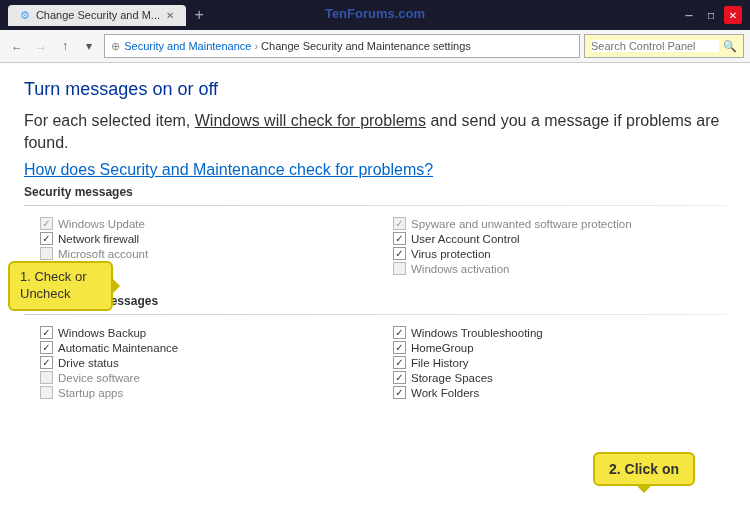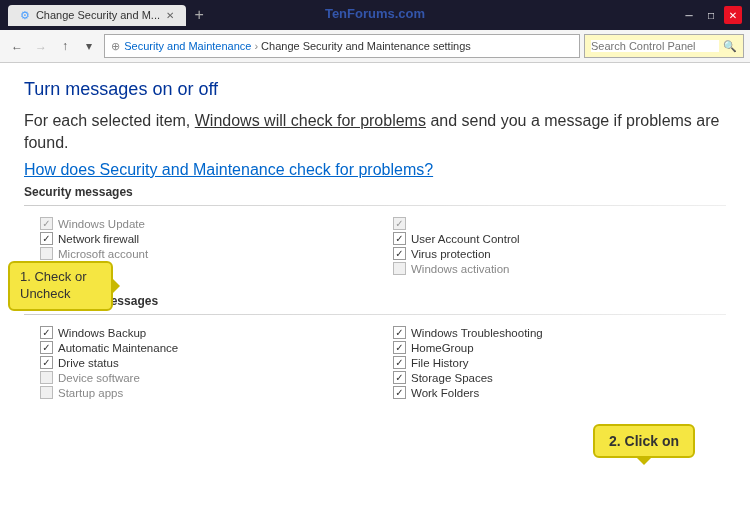--- a/index.html
+++ b/index.html
@@ -175,21 +175,21 @@
       right: -18px;
       top: 50%;
       transform: translateY(-50%);
       border: 9px solid transparent;
       border-left: 9px solid #c8b800;
     }
 
     .callout-click {
       position: absolute;
       right: 55px;
-      bottom: 60px;
+      bottom: 32px;
       background: #f5e642;
       border: 2px solid #c8b800;
       border-radius: 6px;
       padding: 6px 14px;
       font-size: 14px;
       font-weight: bold;
       color: #333;
       line-height: 1.3;
       text-align: center;
     }
@@ -287,20 +287,21 @@
       </div>
       <div class="checkbox-item disabled">
         <div class="cb disabled"></div>
         <span>Microsoft account</span>
       </div>
     </div>
 
     <div>
       <div class="checkbox-item disabled">
         <div class="cb checked disabled"></div>
+        <span>Spyware and unwanted software protection</span>
       </div>
       <div class="checkbox-item">
         <div class="cb checked"></div>
         <span>User Account Control</span>
       </div>
       <div class="checkbox-item">
         <div class="cb checked"></div>
         <span>Virus protection</span>
       </div>
       <div class="checkbox-item disabled">

